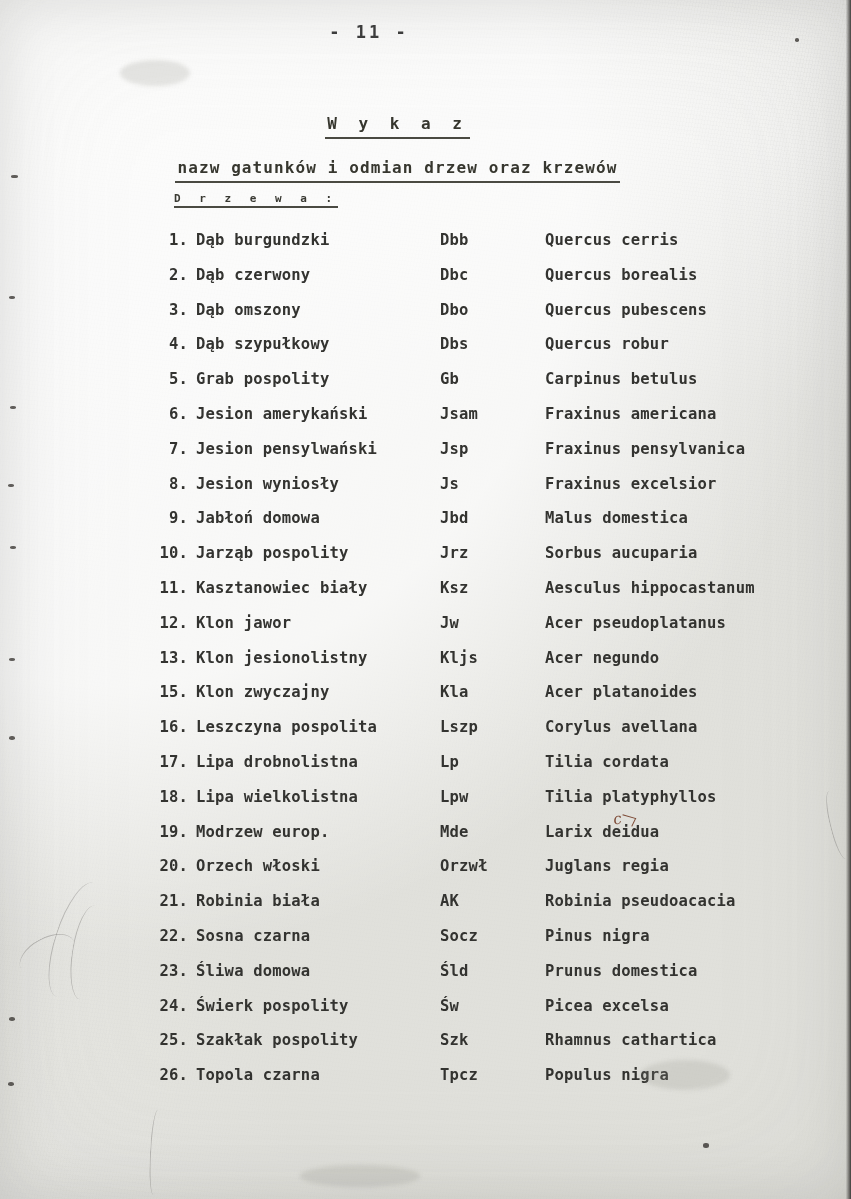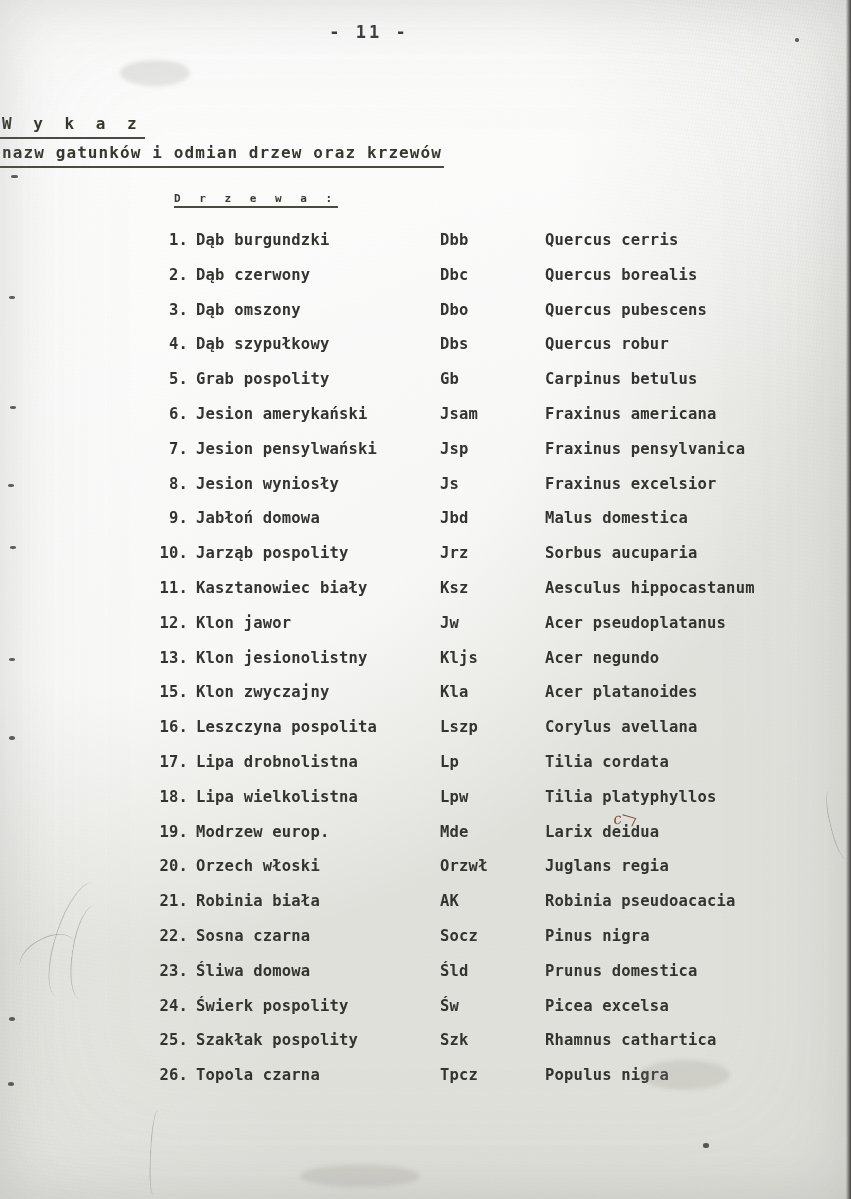--- a/index.html
+++ b/index.html
@@ -67,33 +67,34 @@
     letter-spacing: 3px;
     font-weight: bold;
     color: #3a3a3a;
   }
 
   .title-block {
     position: absolute;
     top: 112px;
     left: 0;
     width: 795px;
+    text-align: center;
   }
   .title-main {
     font-size: 16px;
     letter-spacing: 6px;
     font-weight: bold;
     color: #37372f;
     display: inline-block;
     border-bottom: 2px solid #4a4a42;
     padding: 0 2px 1px 2px;
     line-height: 1.5;
   }
   .title-sub-wrap {
-    margin-top: 2px;
+    margin-top: 17px;
   }
   .title-sub {
     font-size: 16px;
     letter-spacing: 1.1px;
     font-weight: bold;
     color: #37372f;
     display: inline-block;
     border-bottom: 2px solid #4a4a42;
     padding: 0 2px 1px 2px;
     line-height: 1.5;

